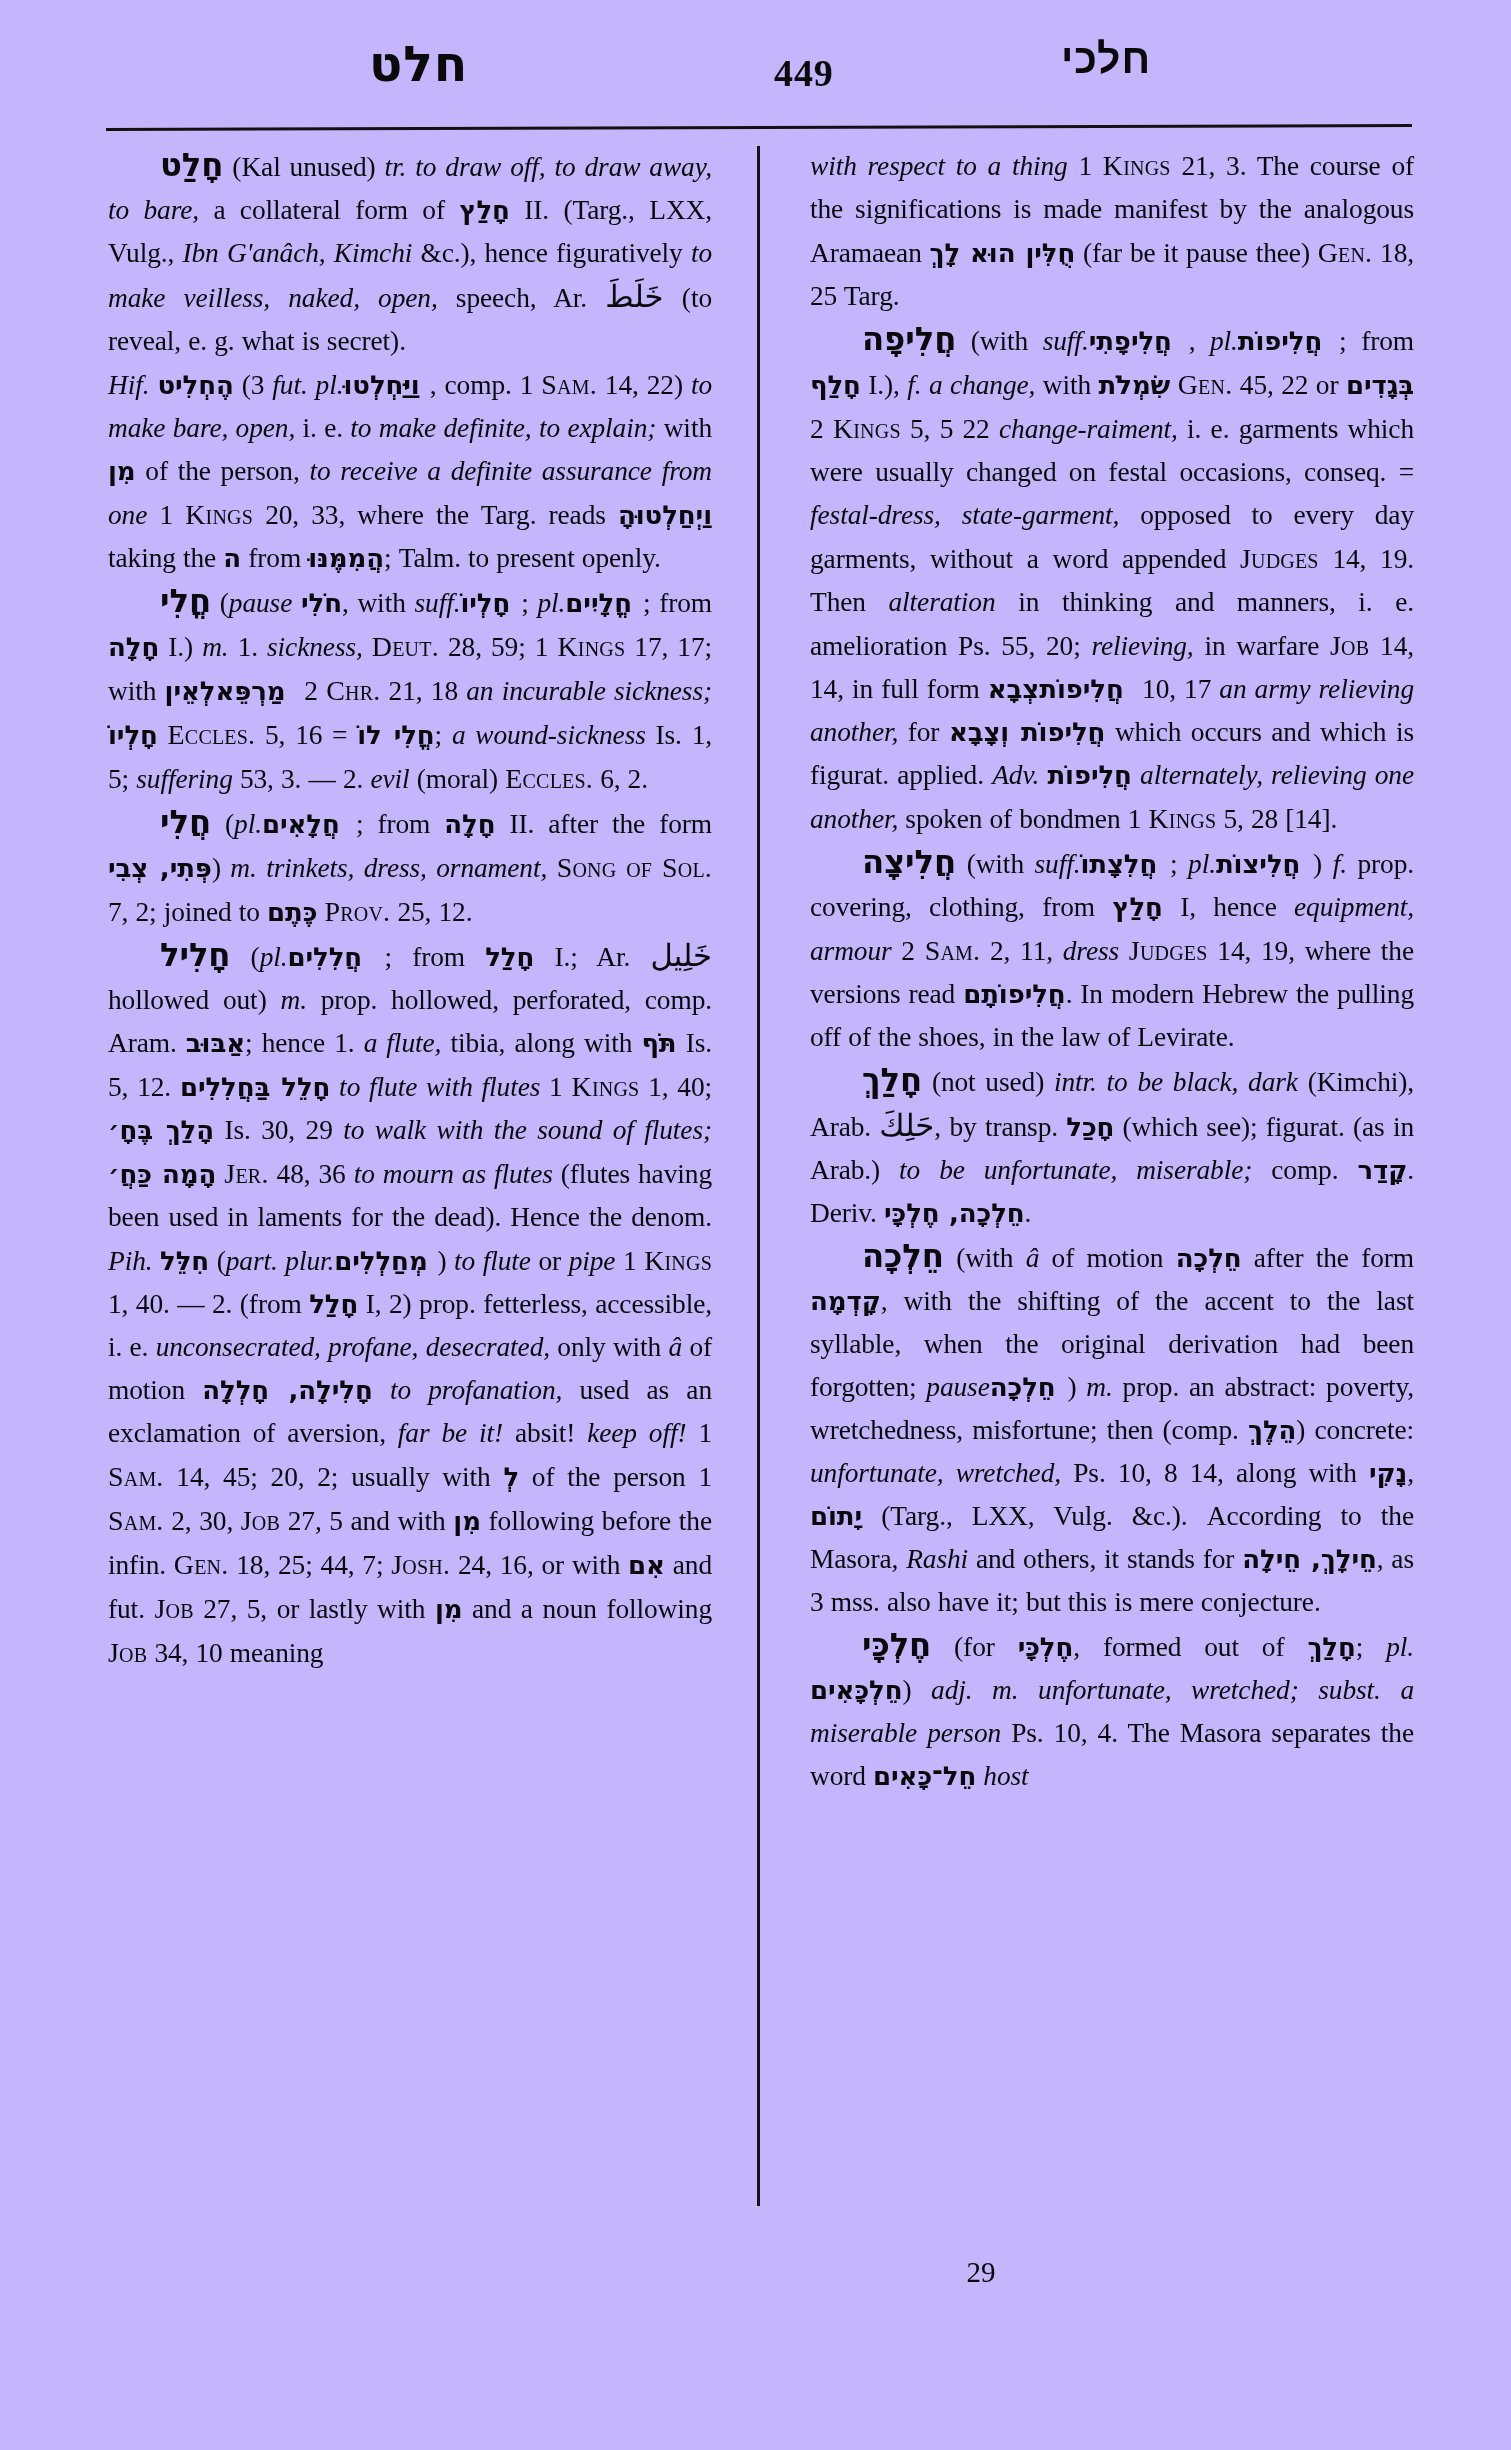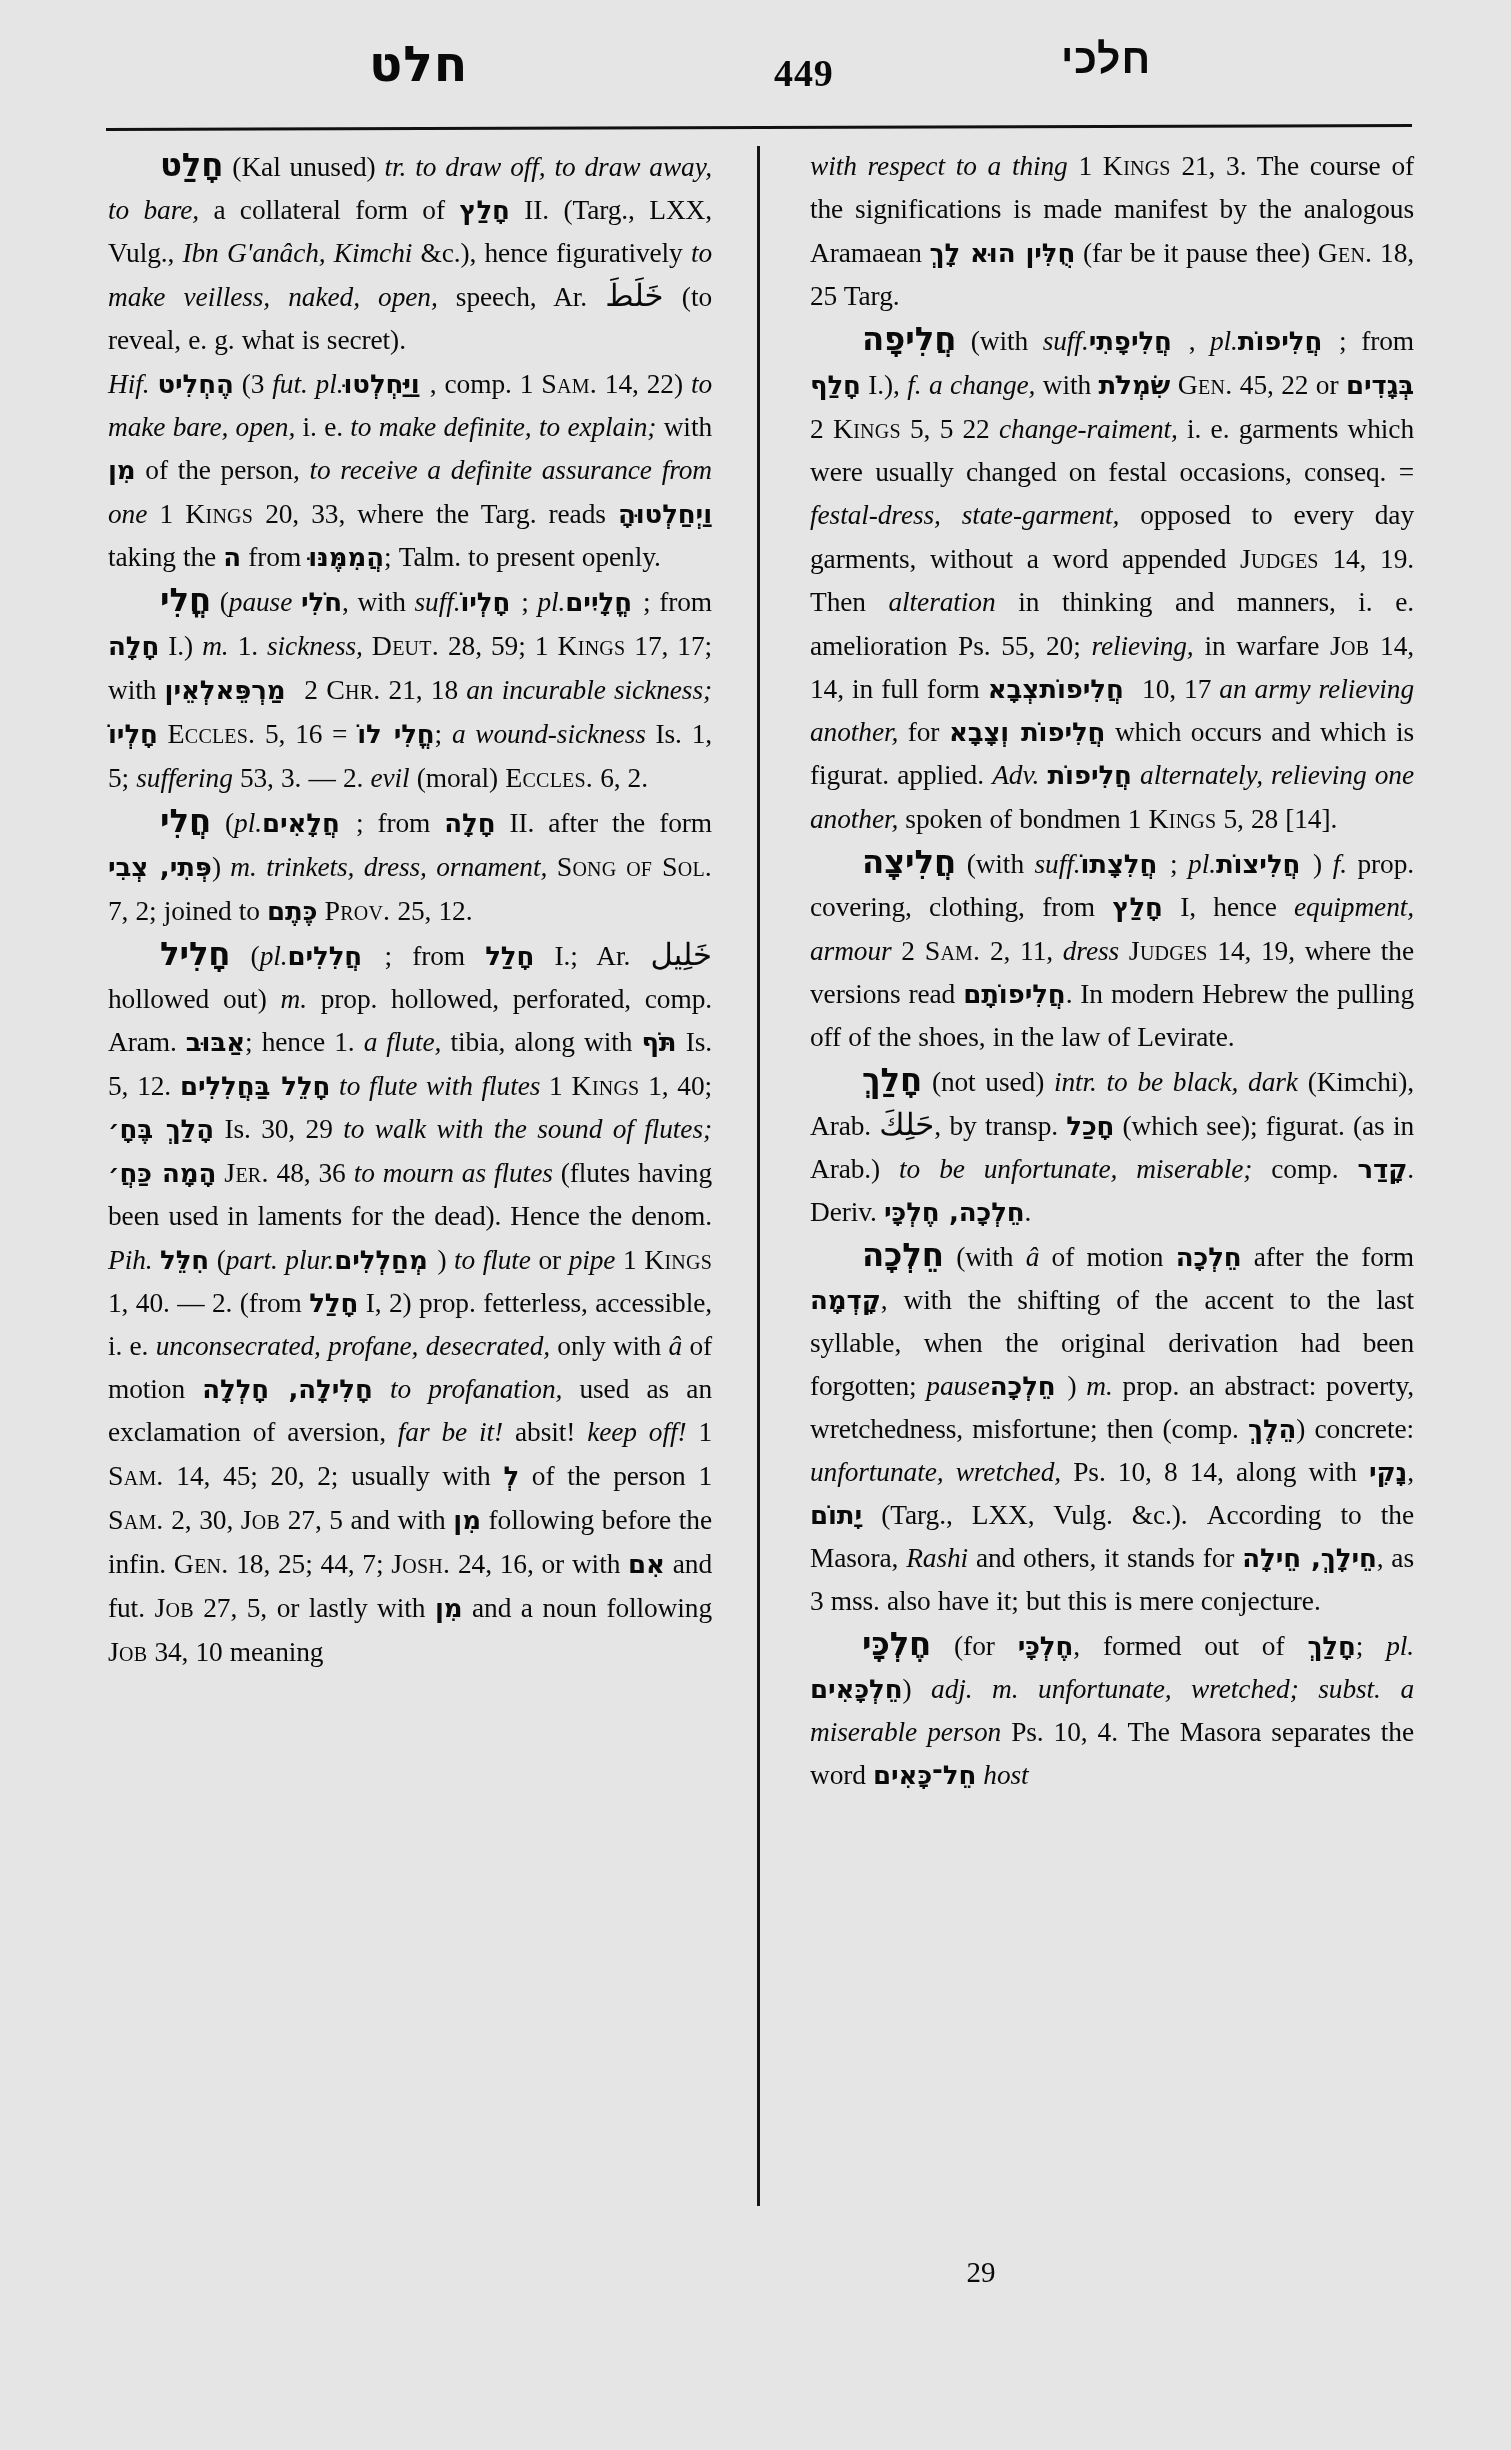--- a/index.html
+++ b/index.html
@@ -14,21 +14,21 @@
     position: relative;
     font-family: "Liberation Serif", "DejaVu Serif", serif;
     color: #0a0a0a;
     overflow: hidden;
   }
   .page {
     position: absolute;
     left: 0; top: 0;
     width: 1512px;
     height: 2450px;
-    background: #e5e5e5;
+    background: #c4b5fd;
   }
 
   
   .header {
     position: absolute;
     left: 108px;
     top: 43px;
     width: 1304px;
     height: 81px;
   }
@@ -122,21 +122,21 @@
     font-weight: 700;
   }
   .heb-lemma {
     font-family: "DejaVu Sans", sans-serif;
     direction: rtl;
     unicode-bidi: isolate;
     font-size: 1.18em;
     font-weight: 700;
   }
   .arab {
-    font-family: Liberation Serif, serif;
+    font-family: Liberation Sans, sans-serif;
     direction: rtl;
     unicode-bidi: isolate;
     font-size: 1.12em;
   }
 
   
   .signature {
     position: absolute;
     left: 0;
     top: 2249px;

